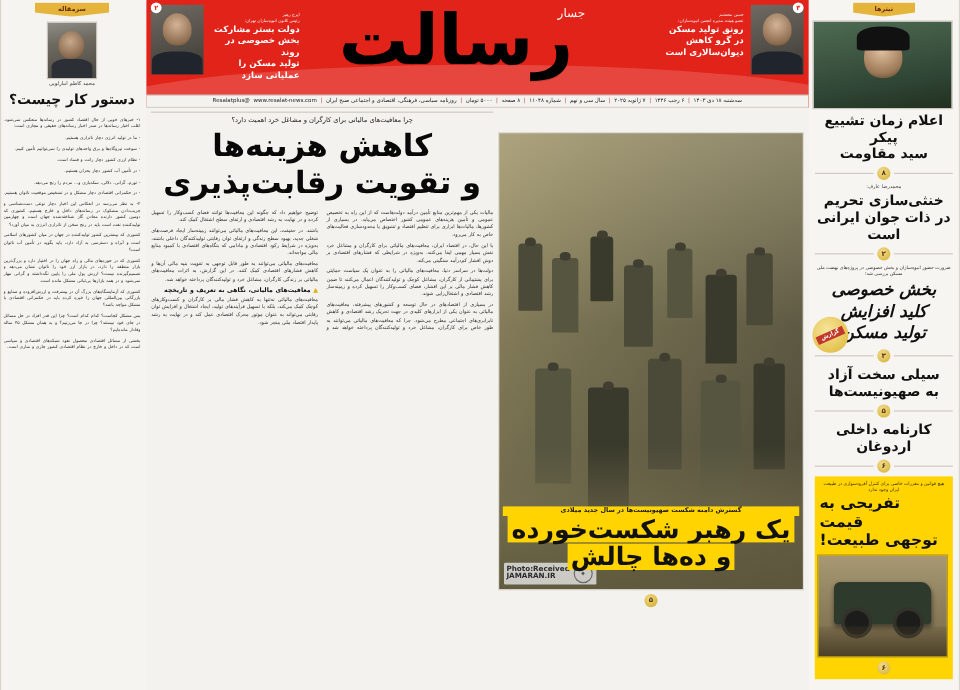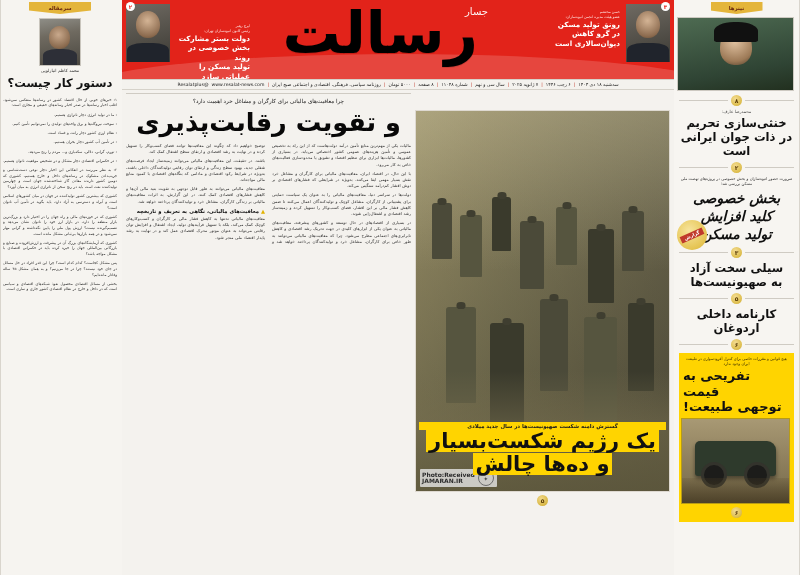--- a/index.html
+++ b/index.html
@@ -95,21 +95,21 @@
     background:radial-gradient(circle at 48% 36%,#d4b495,#8d6c50 72%,#5c452f);
   }
   .m-box .ph:before{
     content:"";position:absolute;left:1px;bottom:0;width:42px;height:19px;
     border-radius:38% 38% 0 0;background:#20242c;
   }
   .m-kicker{font-size:3.6px;color:#ffe9e7;line-height:5px;}
   .m-head{font-size:7.2px;font-weight:bold;color:#fff;line-height:9.4px;}
   #m-box-left{left:4px;}
   #m-box-left .ph{left:0;}
-  #m-box-left .txt{position:absolute;right:0;top:20px;width:74px;text-align:right;direction:rtl;}
+  #m-box-left .txt{position:absolute;right:0;top:6px;width:74px;text-align:right;direction:rtl;}
   #m-box-right{right:4px;}
   #m-box-right .ph{right:0;}
   #m-box-right .txt{position:absolute;left:0;top:6px;width:74px;text-align:right;direction:rtl;}
   .m-pagenum{
     position:absolute;width:9px;height:9px;border-radius:50%;
     background:#fff;color:#e2231a;font-size:5.5px;font-weight:bold;
     display:flex;align-items:center;justify-content:center;
   }
   #dateline{
     position:absolute;left:0;bottom:0;width:100%;height:11px;
@@ -397,30 +397,31 @@
               <div class="seal">✦</div>
               <div class="lines">
                 <div class="l1">Photo:Received</div>
                 <div class="l2">JAMARAN.IR</div>
               </div>
             </div>
           </div>
 
           <div id="bottom-kicker">گسترش دامنه شکست صهیونیست‌ها در سال جدید میلادی</div>
           <div id="bottom-head">
-            <span>یک رژیم شکست‌بسیار</span><br>
+            <span>یک رهبر شکست‌خورده</span><br>
             <span>و ده‌ها چالش</span>
           </div>
         </div>
         <div class="badge-page">۵</div>
       </div>
 
       <div id="story-col">
         <div id="story-kicker">چرا معافیت‌های مالیاتی برای کارگران و مشاغل خرد اهمیت دارد؟</div>
         <div id="story-head">
+          <div>کاهش هزینه‌ها</div>
           <div>و تقویت رقابت‌پذیری</div>
         </div>
         <div id="story-body" class="copy">
           <p>مالیات یکی از مهم‌ترین منابع تأمین درآمد دولت‌هاست که از این راه به تخصیص عمومی و تأمین هزینه‌های عمومی کشور اختصاص می‌یابد. در بسیاری از کشورها، مالیات‌ها ابزاری برای تنظیم اقتصاد و تشویق یا محدودسازی فعالیت‌های خاص به کار می‌رود.</p>
           <p>با این حال، در اقتصاد ایران، معافیت‌های مالیاتی برای کارگران و مشاغل خرد نقش بسیار مهمی ایفا می‌کنند. به‌ویژه در شرایطی که فشارهای اقتصادی بر دوش اقشار کم‌درآمد سنگینی می‌کند.</p>
           <p>دولت‌ها در سراسر دنیا، معافیت‌های مالیاتی را به عنوان یک سیاست حمایتی برای پشتیبانی از کارگران، مشاغل کوچک و تولیدکنندگان اعمال می‌کنند تا ضمن کاهش فشار مالی بر این اقشار، فضای کسب‌وکار را تسهیل کرده و زمینه‌ساز رشد اقتصادی و اشتغال‌زایی شوند.</p>
           <p>در بسیاری از اقتصادهای در حال توسعه و کشورهای پیشرفته، معافیت‌های مالیاتی به عنوان یکی از ابزارهای کلیدی در جهت تحریک رشد اقتصادی و کاهش نابرابری‌های اجتماعی مطرح می‌شود. چرا که معافیت‌های مالیاتی می‌توانند به طور خاص برای کارگران، مشاغل خرد و تولیدکنندگان پرداخته خواهد شد و توضیح خواهیم داد که چگونه این معافیت‌ها توانند فضای کسب‌وکار را تسهیل کرده و در نهایت به رشد اقتصادی و ارتقای سطح اشتغال کمک کند.</p>
           <p>باشند. در حقیقت، این معافیت‌های مالیاتی می‌توانند زمینه‌ساز ایجاد فرصت‌های شغلی جدید، بهبود سطح زندگی و ارتقای توان رقابتی تولیدکنندگان داخلی باشند، به‌ویژه در شرایط رکود اقتصادی و مادامی که بنگاه‌های اقتصادی با کمبود منابع مالی مواجه‌اند.</p>
           <p>معافیت‌های مالیاتی می‌توانند به طور قابل توجهی به تقویت بنیه مالی آن‌ها و کاهش فشارهای اقتصادی کمک کنند. در این گزارش، به اثرات معافیت‌های مالیاتی بر زندگی کارگران، مشاغل خرد و تولیدکنندگان پرداخته خواهد شد.</p>
           <div class="sub-h">
@@ -432,20 +433,24 @@
       </div>
 
     </div>
   </div>
 
   <div id="right-col">
     <div class="titrha-tab">تیترها</div>
 
     <div>
       <div class="r-photo"></div>
+      <div class="r-head">
+        <div>اعلام زمان تشییع پیکر</div>
+        <div>سید مقاومت</div>
+      </div>
     </div>
 
     <div class="r-sep">
       <div class="ln"></div>
       <div class="num">۸</div>
       <div class="ln"></div>
     </div>
 
     <div>
       <div class="r-byline">محمدرضا عارف:</div>

